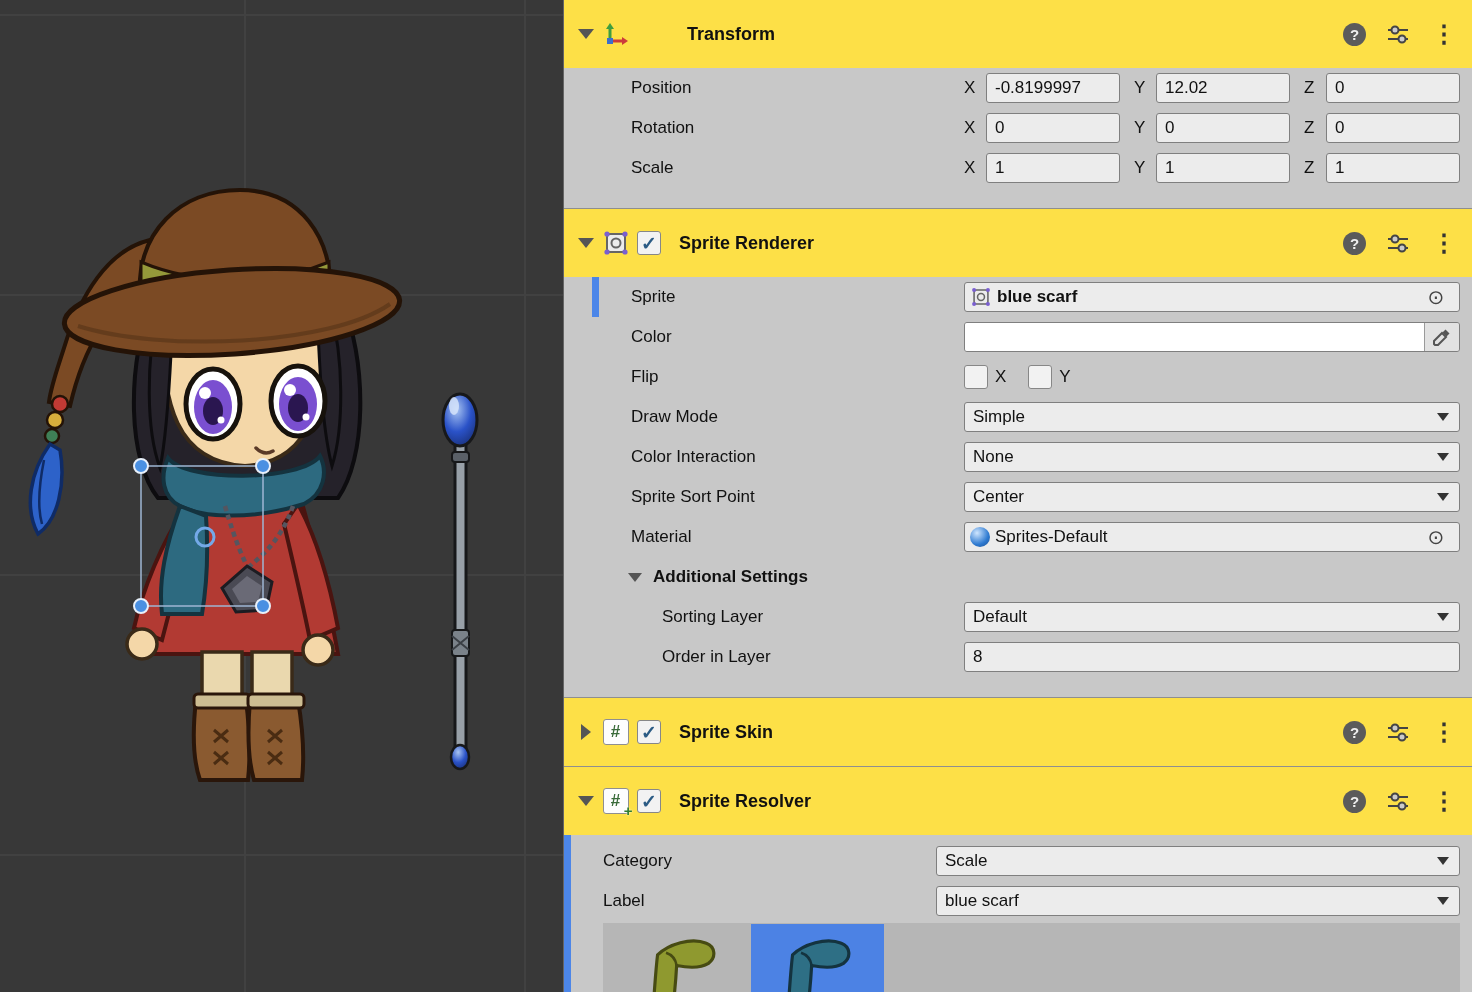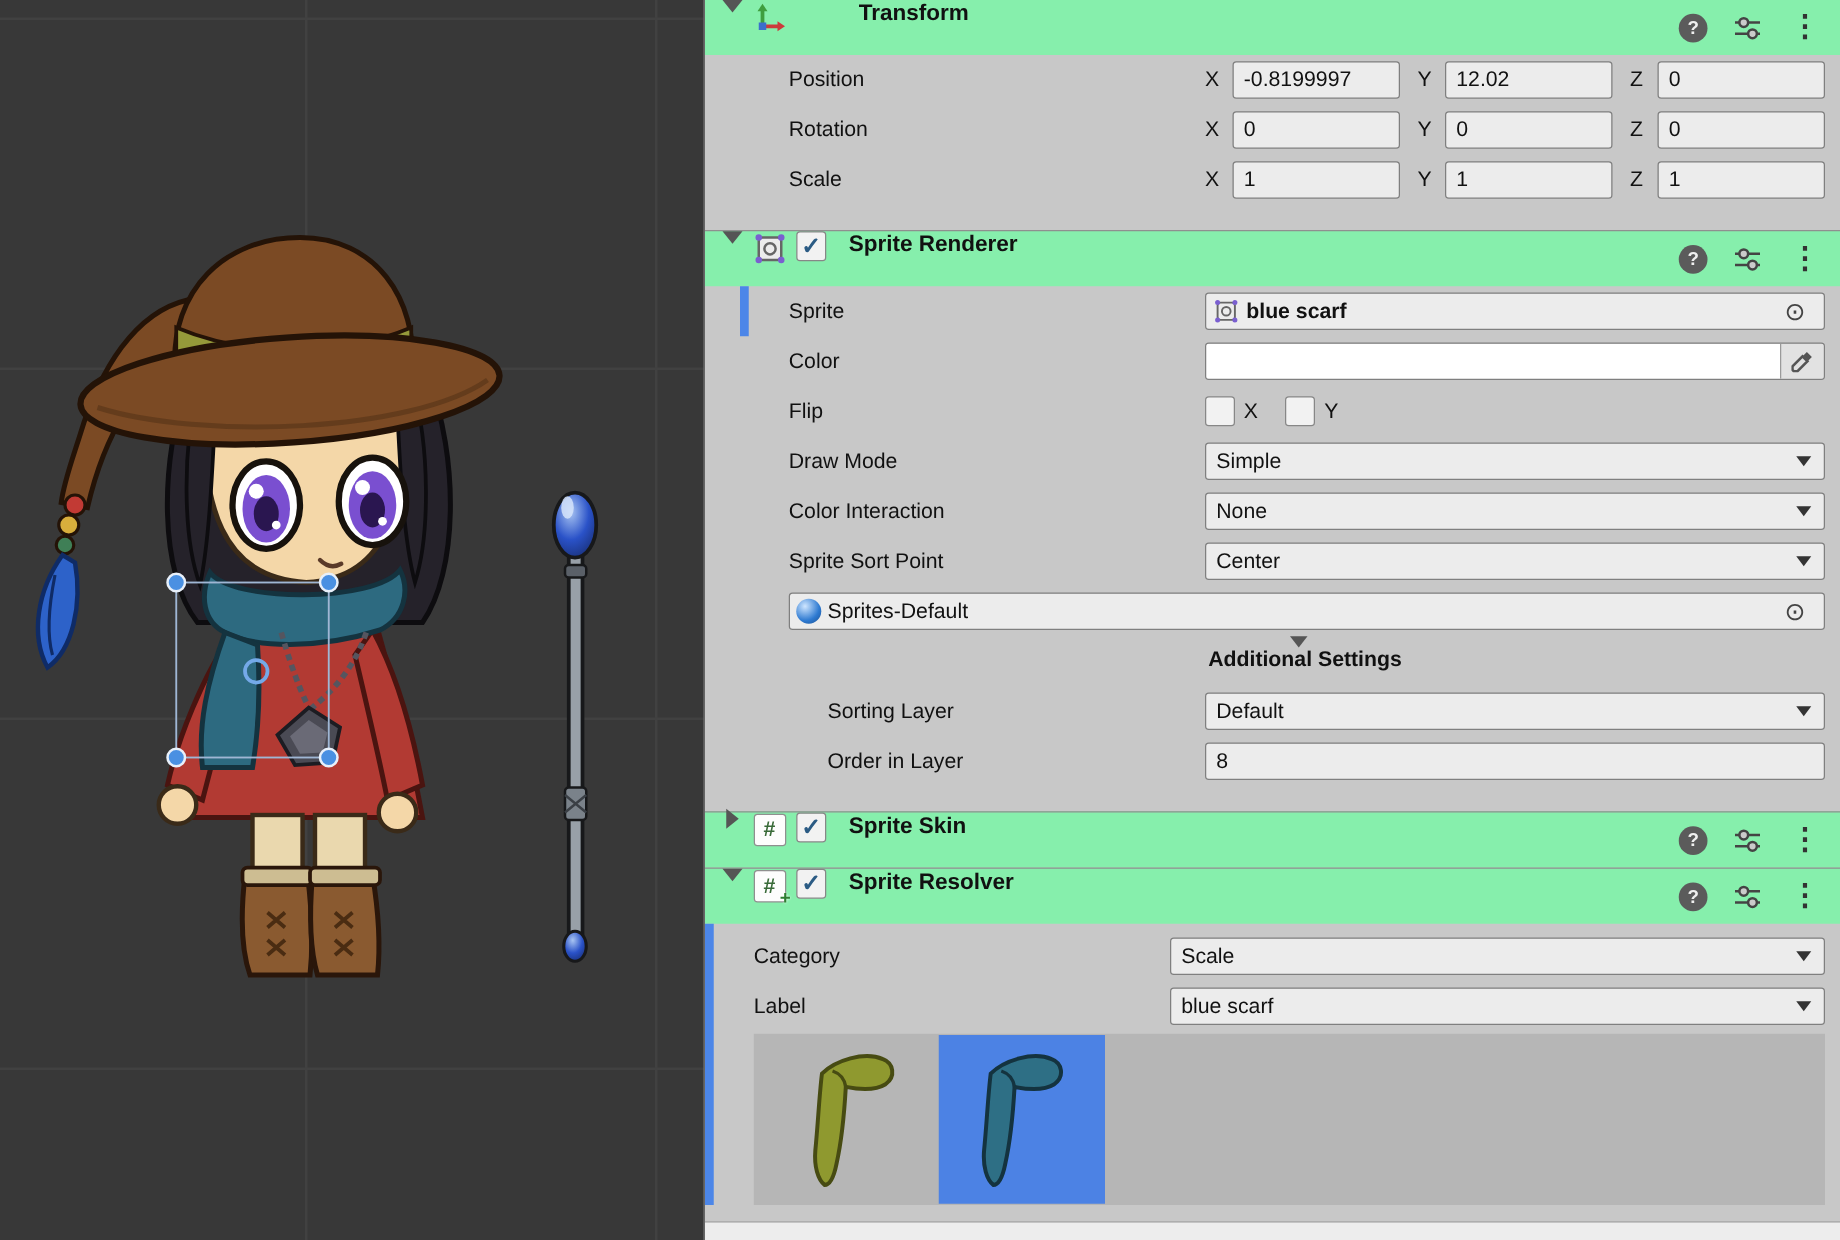--- a/index.html
+++ b/index.html
@@ -21,22 +21,22 @@
 
   
   .inspector{
     position:relative;flex:none;width:909px;height:992px;box-sizing:border-box;
     background:var(--inspector-bg,#c8c8c8);
     border-left:1px solid #656565;
     display:flex;flex-direction:column;overflow:hidden;
   }
 
   .comp-header{
-    position:relative;flex:none;height:44px;display:flex;
-    padding:0 14px;background:#86efac;border-top:1px solid #8f8f8f;
+    position:relative;flex:none;height:44px;display:flex;align-items:center;
+    padding:12px 14px;background:#fde047;border-top:1px solid #8f8f8f;
   }
   .comp-header.first{border-top:none;}
   .foldout{
     flex:none;width:0;height:0;margin-right:8px;
     border-left:8px solid transparent;border-right:8px solid transparent;
     border-top:10px solid #555;cursor:pointer;
   }
   .foldout.collapsed{transform:rotate(-90deg);}
   .comp-icon{flex:none;width:27px;height:27px;margin-right:8px;display:flex;align-items:center;justify-content:center;}
   .checkbox{
@@ -60,21 +60,21 @@
 
   .row{
     position:relative;display:flex;align-items:center;height:40px;
     padding-left:39px;padding-right:12px;
   }
   .row .lbl{flex:none;width:333px;white-space:nowrap;overflow:hidden;}
   .row .lbl.bold{font-weight:normal;}
   .row.indent .lbl{box-sizing:border-box;padding-left:31px;}
   .row .val{flex:1;display:flex;align-items:center;min-width:0;}
 
-  .fold-row{padding-left:36px;flex-direction:column;}
+  .fold-row{padding-left:36px;}
   .fold-row .small-foldout{
     width:0;height:0;margin-right:11px;
     border-left:7px solid transparent;border-right:7px solid transparent;
     border-top:9px solid #555;cursor:pointer;
   }
   .fold-row .fold-lbl{font-weight:bold;}
 
   .axis{flex:1;display:flex;align-items:center;min-width:0;}
   .axis + .axis{margin-left:14px;}
   .axis .letter{flex:none;width:15px;margin-right:7px;}
@@ -416,20 +416,21 @@
       <div class="row">
         <span class="lbl">Sprite Sort Point</span>
         <span class="val">
           <span class="field dropdown">
             <span>Center</span>
             <span class="dd-arrow"></span>
           </span>
         </span>
       </div>
       <div class="row">
+        <span class="lbl">Material</span>
         <span class="val">
           <span class="field obj-field">
             <span class="mat-dot"></span>
             <span class="obj-text normal">Sprites-Default</span>
             <span class="picker">⊙</span>
           </span>
         </span>
       </div>
       <div class="row fold-row">
         <span class="small-foldout"></span>

